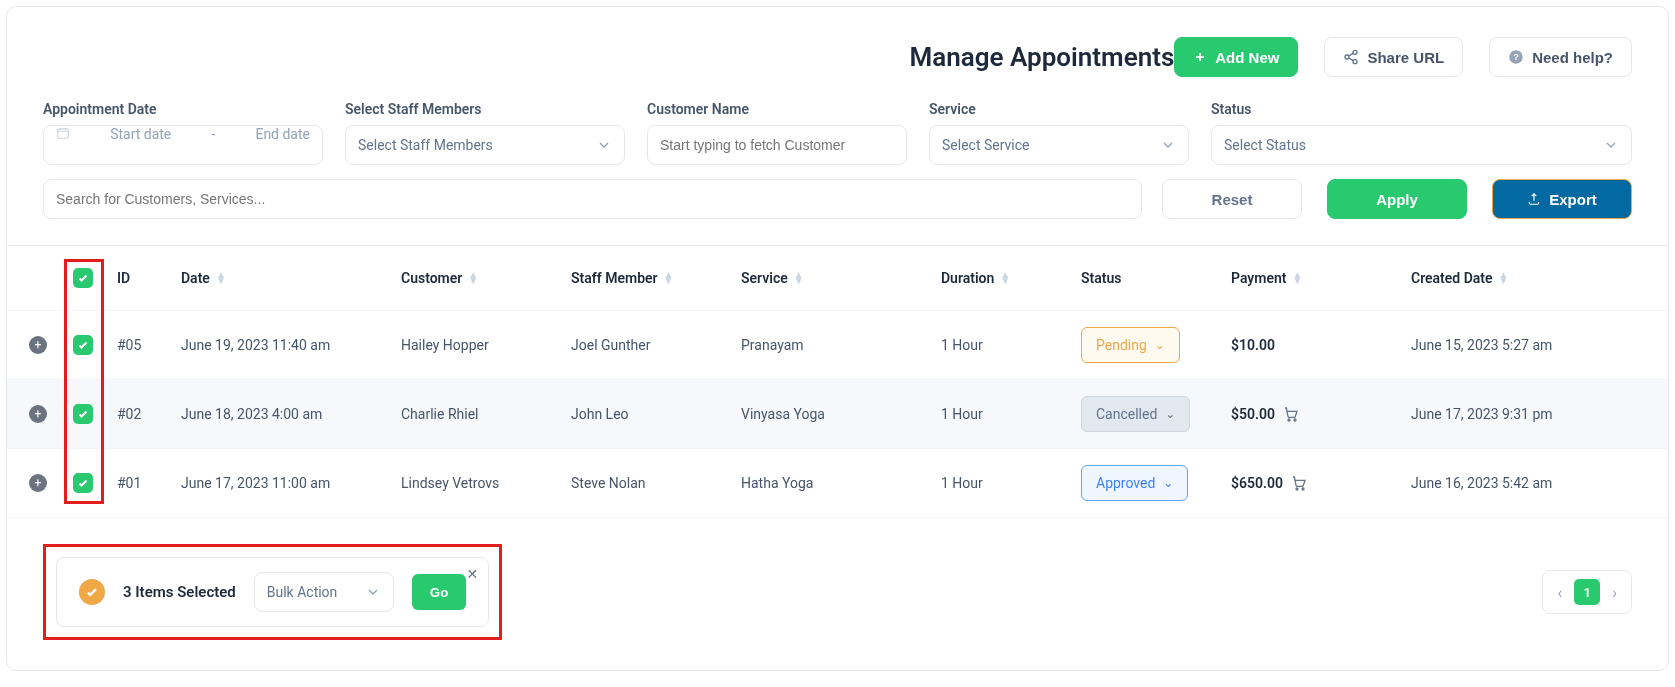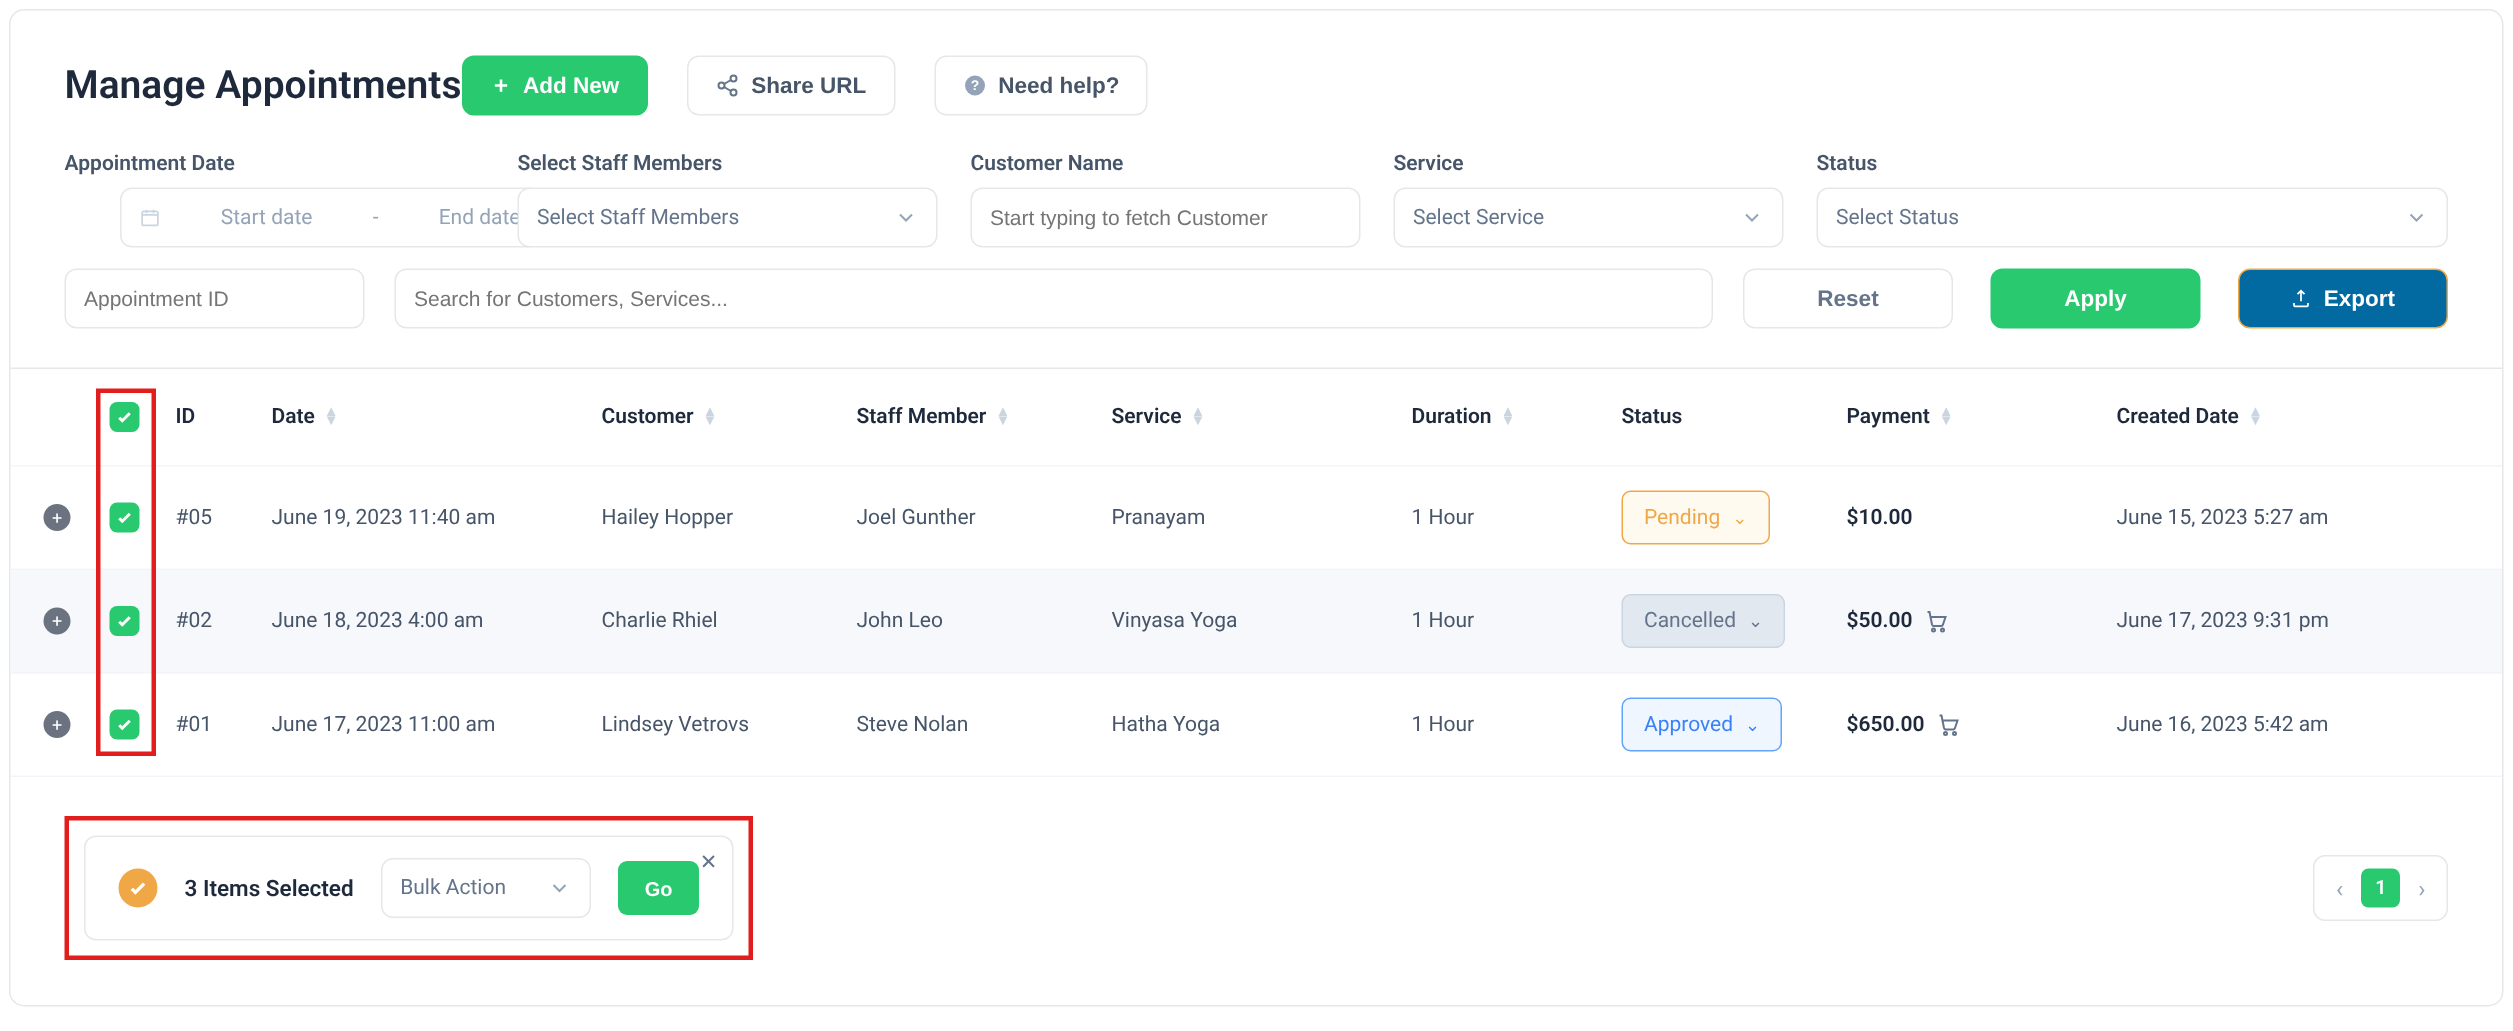--- a/index.html
+++ b/index.html
@@ -11,21 +11,21 @@
   }
   .card {
     border: 1px solid #e5e7eb;
     border-radius: 10px;
     padding: 30px 36px 30px 36px;
     background: #fff;
   }
   .header-row {
     display: flex;
     align-items: center;
-    justify-content: flex-start;
+    justify-content: flex-end;
     margin-bottom: 24px;
   }
   .page-title {
     font-size: 26px;
     font-weight: 600;
     color: #1e293b;
   }
   .header-actions {
     display: flex;
     gap: 26px;
@@ -69,21 +69,21 @@
     border-radius: 8px;
     padding: 0 12px;
     font-size: 14px;
     color: #64748b;
     background: #fff;
     display: flex;
     align-items: center;
     justify-content: space-between;
   }
   .date-range {
-    display:flex; align-items:center; margin-left:37px;
+    display:flex; align-items:flex-start; 
   }
   .date-range .dash { color:#94a3b8; }
   .date-range .d { color:#94a3b8; }
   .filters-row2 {
     display: flex;
     gap: 20px;
     align-items: center;
     margin-bottom: 26px;
   }
   .filters-row2 .appt-id { width: 200px; }
@@ -224,23 +224,20 @@
       <div class="select">
         <span>Select Status</span>
         <svg class="chevron" viewBox="0 0 24 24" fill="none" stroke="currentColor" stroke-width="2">
             <path d="M6 9l6 6 6-6"></path>
           </svg>
       </div>
     </div>
   </div>
 
   <div class="filters-row2">
-    <div class="input appt-id">
-      <input class="plain" placeholder="Appointment ID" style="">
-    </div>
     <div class="input search">
       <input class="plain" placeholder="Search for Customers, Services..." style="">
     </div>
     <div class="actions">
       <button class="btn btn-reset">
           <span>Reset</span>
         </button>
       <button class="btn btn-apply">
           <span>Apply</span>
         </button>

